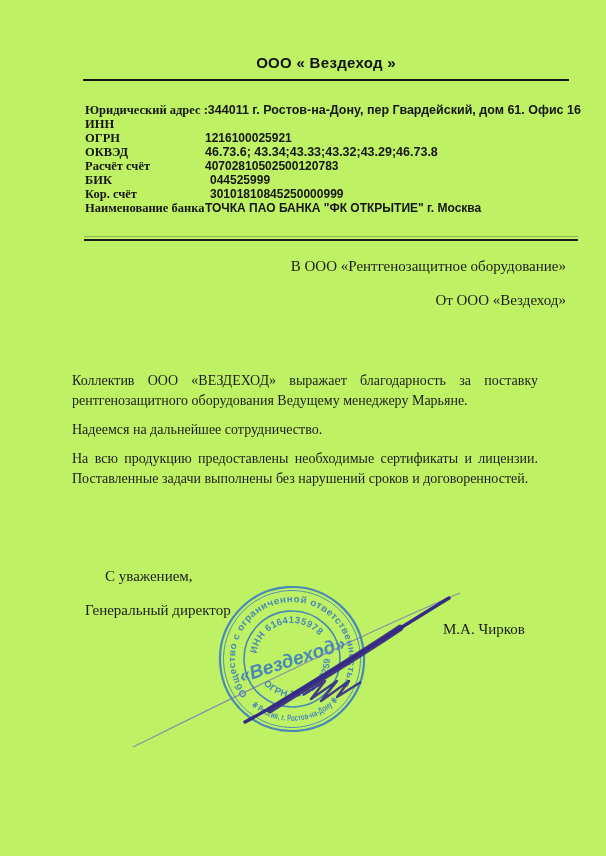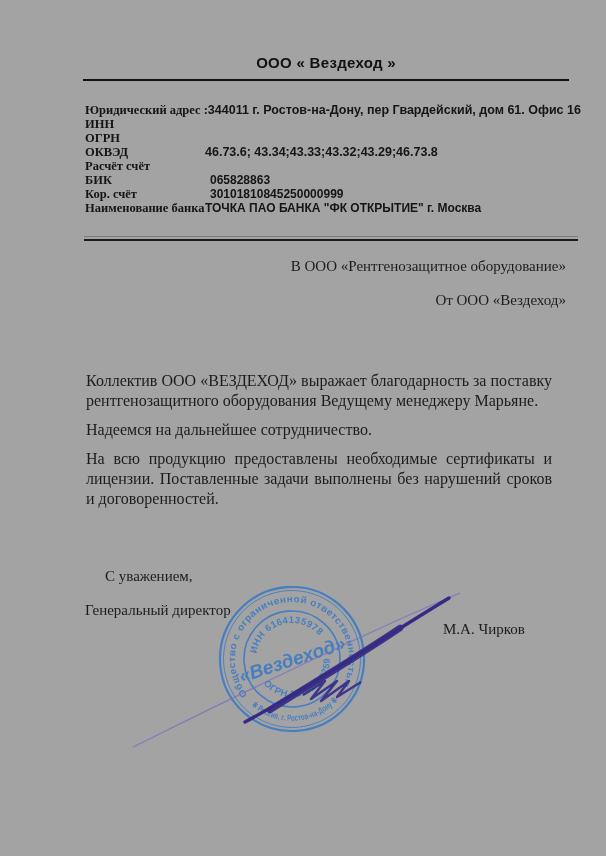--- a/index.html
+++ b/index.html
@@ -1,21 +1,21 @@
 <!DOCTYPE html>
 <html><head>
 <meta charset="utf-8">
 <style>
   * { margin: 0; padding: 0; box-sizing: border-box; }
   html, body { background: #ffffff; }
   .page {
     position: relative;
     width: 606px;
     height: 856px;
-    background: #a3a3a3;
+    background: #bef264;
     overflow: hidden;
     font-family: "Liberation Serif", serif;
     color: #1c1c1c;
   }
 
   
   .doc-header {
     position: absolute;
     left: 83px; top: 54px;
     width: 486px;
@@ -74,23 +74,23 @@
     left: 85px; top: 258px;
     right: 40px;
     text-align: right;
     font-size: 15px;
   }
   .recipient .line { margin-bottom: 17px; }
 
   
   .body-text {
     position: absolute;
-    left: 86px; top: 371px;
+    left: 72px; top: 371px;
     width: 466px;
-    font-size: 16px;
+    font-size: 14px;
     line-height: 20px;
   }
   .body-text p {
     text-align: justify;
     margin-bottom: 9px;
   }
 
   
   .regards {
     position: absolute;
@@ -141,31 +141,33 @@
   <div class="details">
     <div class="detail-row">
       <span class="detail-label">Юридический адрес :</span>
       <span class="detail-value v-serif">344011 г. Ростов-на-Дону, пер Гвардейский, дом 61. Офис 16</span>
     </div>
     <div class="detail-row">
       <span class="detail-label">ИНН</span>
     </div>
     <div class="detail-row">
       <span class="detail-label">ОГРН</span>
+      <span class="detail-value v-sans">1216100025921</span>
     </div>
     <div class="detail-row">
       <span class="detail-label">ОКВЭД</span>
       <span class="detail-value v-serif">46.73.6; 43.34;43.33;43.32;43.29;46.73.8</span>
     </div>
     <div class="detail-row">
       <span class="detail-label">Расчёт счёт</span>
+      <span class="detail-value v-sans">40702810502500120783</span>
     </div>
     <div class="detail-row">
       <span class="detail-label">БИК</span>
-      <span class="detail-value v-sans pad-sm">065828863</span>
+      <span class="detail-value v-sans pad-sm">044525999</span>
     </div>
     <div class="detail-row">
       <span class="detail-label">Кор. счёт</span>
       <span class="detail-value v-sans pad-sm">30101810845250000999</span>
     </div>
     <div class="detail-row">
       <span class="detail-label">Наименование банка</span>
       <span class="detail-value v-sans">ТОЧКА ПАО БАНКА "ФК ОТКРЫТИЕ" г. Москва</span>
     </div>
   </div>

